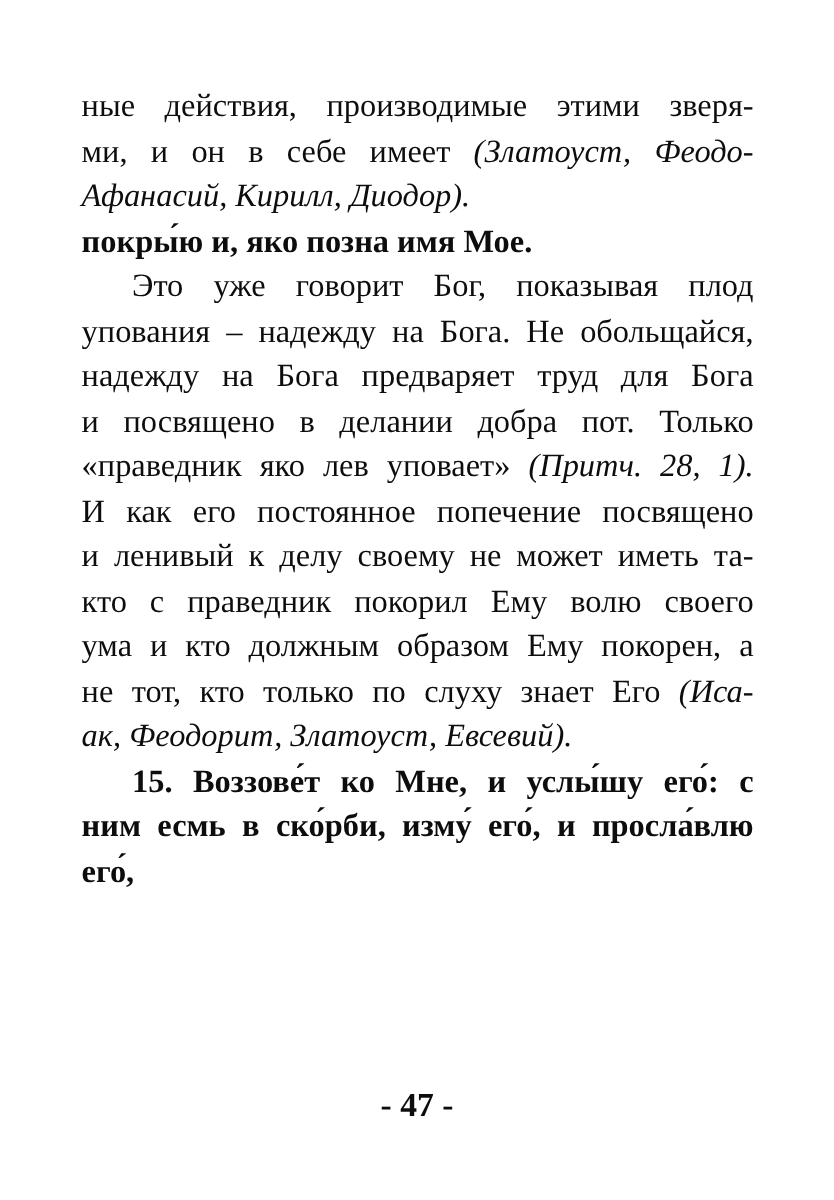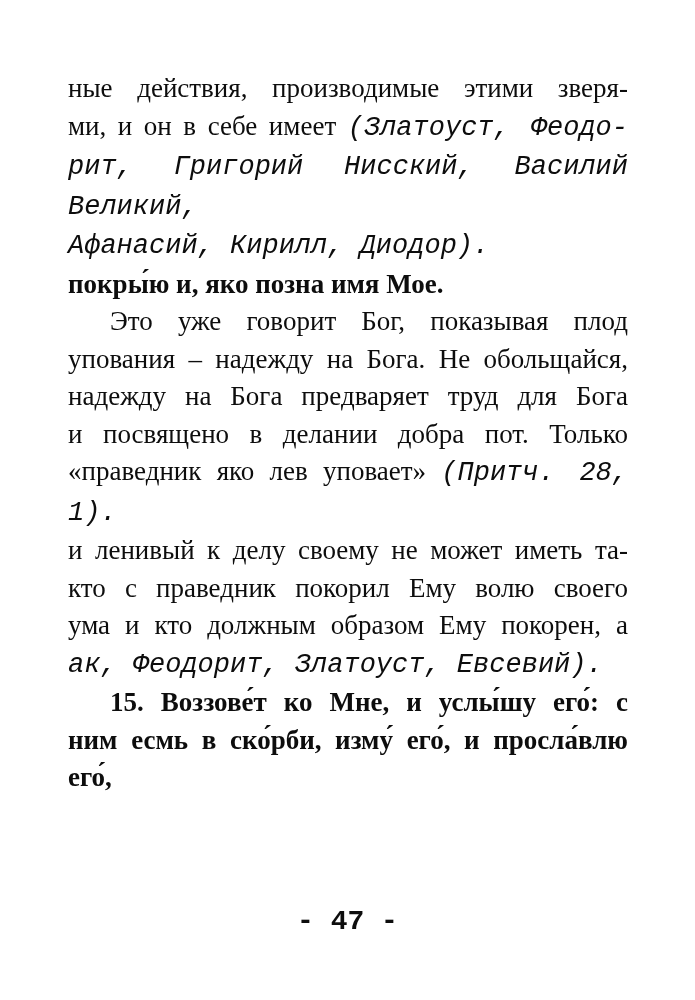--- a/index.html
+++ b/index.html
@@ -28,51 +28,51 @@
     text-align: left;
   }
   .line.justify {
     text-align: justify;
     text-align-last: justify;
   }
   .line.indent {
     text-indent: 42px;
   }
   .seg-bold   { font-weight: bold; text-align: center; }
-  .seg-italic { font-style: italic; font-family: Liberation Mono, monospace; }
+  .seg-italic { font-style: italic; }
   .page-number {
     position: absolute;
     left: 0;
     top: 903px;
     width: 695px;
     text-align: center;
     font-size: 28px;
     line-height: 37.5px;
     font-weight: bold;
     color: #0d0d0d;
-    font-family: Liberation Mono, monospace;
   }
 </style>
 </head>
 <body>
 
 <div class="page">
   <div class="text-block">
       <div class="line justify"><span class="seg seg-normal">ные действия, производимые этими зверя-</span></div>
       <div class="line justify"><span class="seg seg-normal">ми, и он в себе имеет </span><span class="seg seg-italic">(Златоуст, Феодо-</span></div>
-      <div class="line justify"><span class="seg seg-italic">рит, Григорий Нисский, Василий Великий,</span></div>
       <div class="line"><span class="seg seg-italic">Афанасий, Кирилл, Диодор).</span></div>
       <div class="line"><span class="seg seg-bold">покры́ю и, яко позна имя Мое.</span></div>
       <div class="line justify indent"><span class="seg seg-normal">Это уже говорит Бог, показывая плод</span></div>
       <div class="line justify"><span class="seg seg-normal">упования – надежду на Бога. Не обольщайся,</span></div>
       <div class="line justify"><span class="seg seg-normal">надежду на Бога предваряет труд для Бога</span></div>
       <div class="line justify"><span class="seg seg-normal">и посвящено в делании добра пот. Только</span></div>
       <div class="line justify"><span class="seg seg-normal">«праведник яко лев уповает» </span><span class="seg seg-italic">(Притч. 28, 1).</span></div>
+      <div class="line justify"><span class="seg seg-normal">И как его постоянное попечение посвящено</span></div>
       <div class="line justify"><span class="seg seg-normal">и ленивый к делу своему не может иметь та-</span></div>
       <div class="line justify"><span class="seg seg-normal">кто с праведник покорил Ему волю своего</span></div>
       <div class="line justify"><span class="seg seg-normal">ума и кто должным образом Ему покорен, а</span></div>
+      <div class="line justify"><span class="seg seg-normal">не тот, кто только по слуху знает Его </span><span class="seg seg-italic">(Иса-</span></div>
       <div class="line"><span class="seg seg-italic">ак, Феодорит, Златоуст, Евсевий).</span></div>
       <div class="line justify indent"><span class="seg seg-bold">15. Воззове́т ко Мне, и услы́шу его́: с</span></div>
       <div class="line justify"><span class="seg seg-bold">ним есмь в ско́рби, изму́ его́, и просла́влю</span></div>
       <div class="line"><span class="seg seg-bold">его́,</span></div>
     </div>
   <div class="page-number">- 47 -</div>
 </div>
 
 </body></html>

